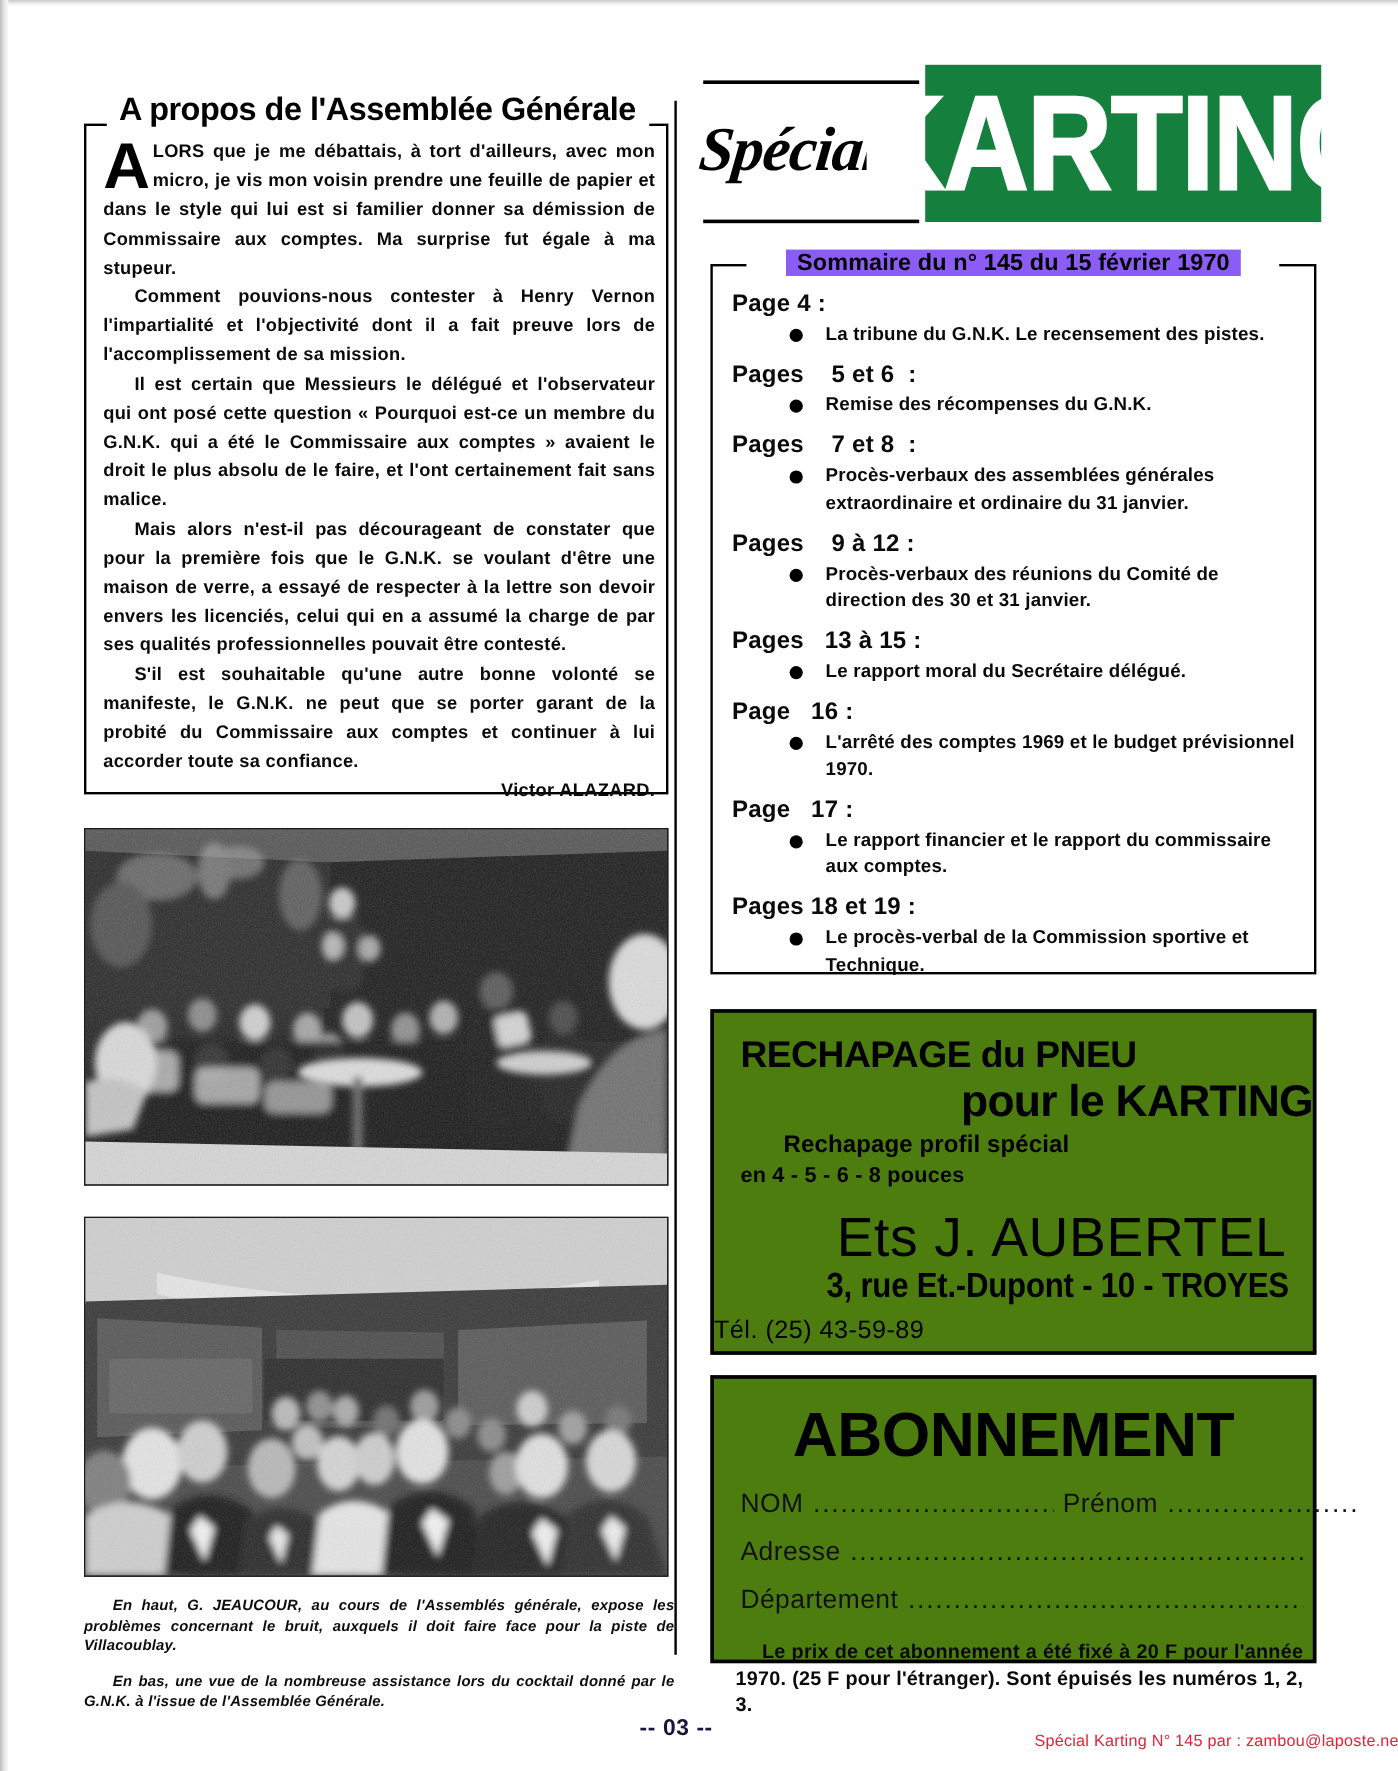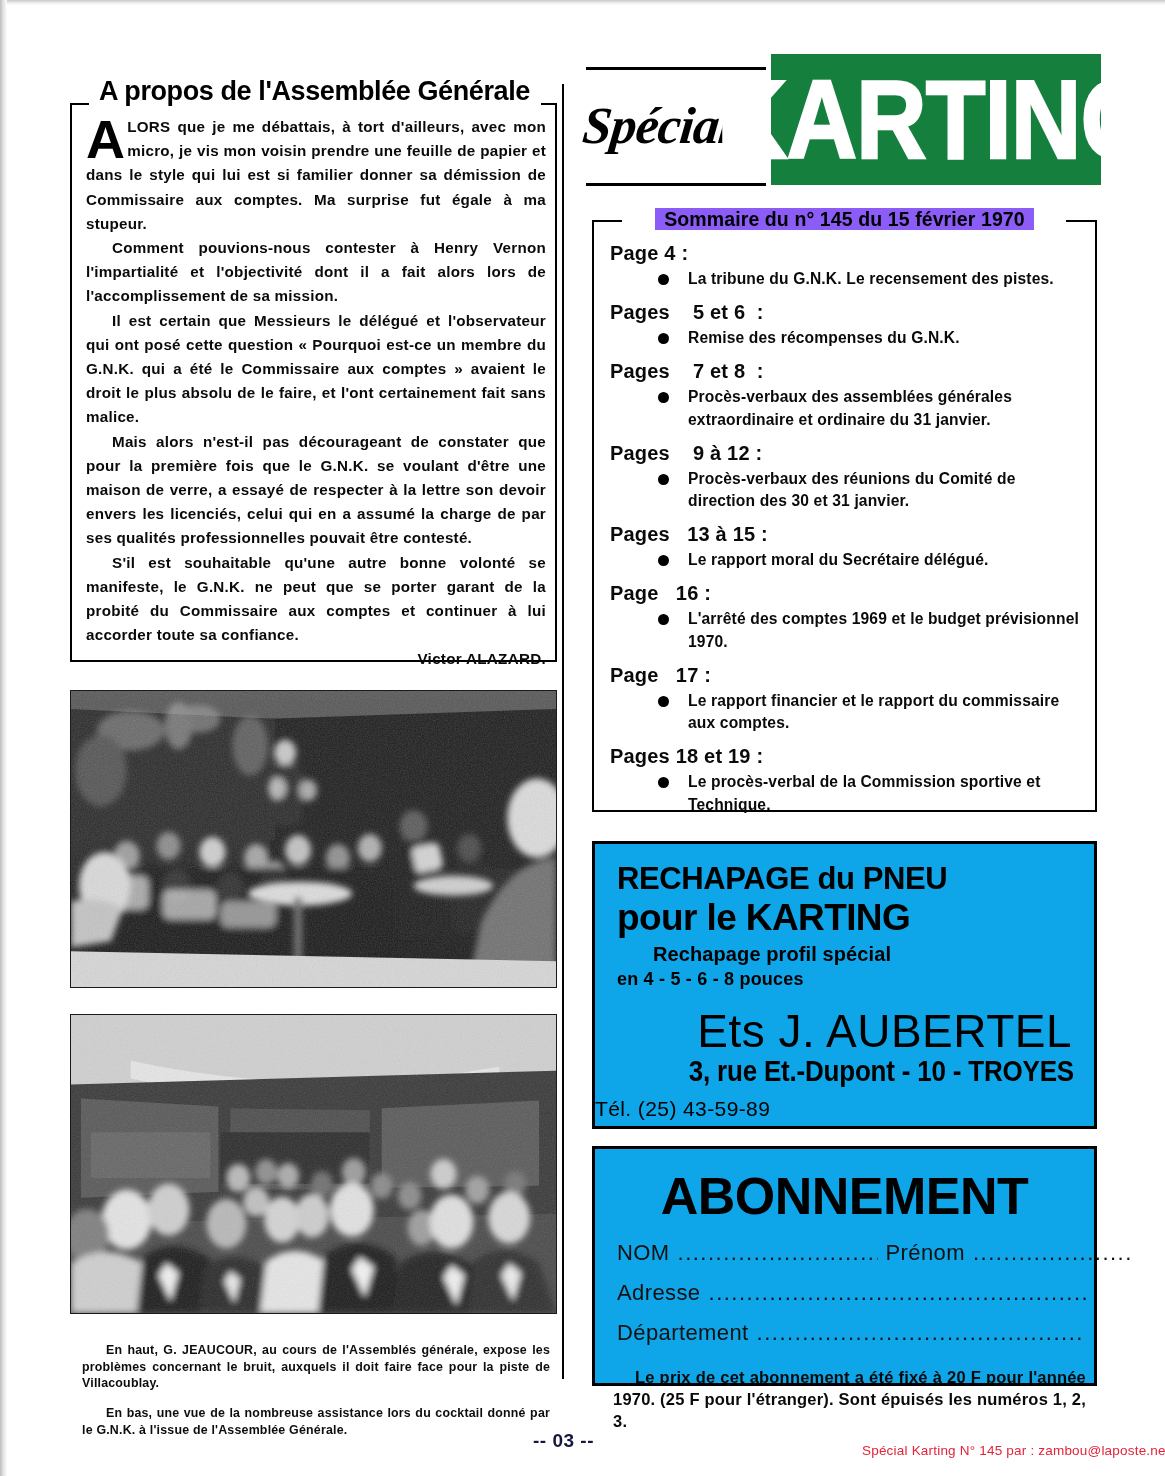--- a/index.html
+++ b/index.html
@@ -145,21 +145,21 @@
     font-family: "Liberation Sans", sans-serif;
     font-weight: bold;
     font-size: 12.4px;
     line-height: 16.5px;
     letter-spacing: 0.2px;
     color: #0d0d0d;
     text-align: justify;
   }
   #caption-top { top: 1252px; }
   #caption-bottom { top: 1315px; }
-  .caption p { margin: 12px; text-indent: 24px; }
+  .caption p { margin: 0; text-indent: 24px; font-style: italic; }
 
   .left-col-rule {
     position: absolute;
     left: 562px;
     top: 84px;
     width: 2px;
     height: 1295px;
     background: #000;
   }
 
@@ -299,21 +299,21 @@
     letter-spacing: 0.15px;
     flex: 1 1 auto;
   }
 
   
   .ad-box {
     position: absolute;
     left: 14px;
     border: 3px solid #000;
     box-sizing: border-box;
-    background: #0ea5e9;
+    background: #4d7c0f;
   }
   #ad-pneu {
     top: 791px;
     width: 505px;
     height: 288px;
   }
   #ad-abonnement {
     top: 1096px;
     width: 505px;
     height: 240px;
@@ -327,20 +327,21 @@
     color: #000;
     margin: 17px 0 0 22px;
   }
   .ad-l2 {
     font-family: "Liberation Sans", sans-serif;
     font-weight: bold;
     font-size: 37px;
     letter-spacing: -0.6px;
     color: #000;
     margin: 0px 0 0 22px;
+    text-align: right;
   }
   .ad-l3 {
     font-family: "Liberation Sans", sans-serif;
     font-weight: bold;
     font-size: 20px;
     letter-spacing: 0.1px;
     color: #000;
     margin: 4px 0 0 58px;
   }
   .ad-l4 {
@@ -454,21 +455,21 @@
   <div class="scan-edge-top"></div>
   <div class="scan-edge-left"></div>
 
   <div class="left-col">
 
     <div class="article-title"><span>A propos de l'Assemblée Générale</span></div>
 
     <div class="article-box">
       <div class="article-body">
         <p class="first"><span class="dropcap">A</span><span>LORS que je me débattais, à tort d'ailleurs, avec mon micro, je vis mon voisin prendre une feuille de papier et dans le style qui lui est si familier donner sa démission de Commissaire aux comptes. Ma surprise fut égale à ma stupeur.</span></p>
-        <p>Comment pouvions-nous contester à Henry Vernon l'impartialité et l'objectivité dont il a fait alors lors de l'accomplissement de sa mission.</p>
+        <p>Comment pouvions-nous contester à Henry Vernon l'impartialité et l'objectivité dont il a fait preuve lors de l'accomplissement de sa mission.</p>
         <p>Il est certain que Messieurs le délégué et l'observateur qui ont posé cette question « Pourquoi est-ce un membre du G.N.K. qui a été le Commissaire aux comptes » avaient le droit le plus absolu de le faire, et l'ont certainement fait sans malice.</p>
         <p>Mais alors n'est-il pas décourageant de constater que pour la première fois que le G.N.K. se voulant d'être une maison de verre, a essayé de respecter à la lettre son devoir envers les licenciés, celui qui en a assumé la charge de par ses qualités professionnelles pouvait être contesté.</p>
         <p>S'il est souhaitable qu'une autre bonne volonté se manifeste, le G.N.K. ne peut que se porter garant de la probité du Commissaire aux comptes et continuer à lui accorder toute sa confiance.</p>
         <p class="signature">Victor ALAZARD.</p>
       </div>
     </div>
 
     <div class="photo" id="photo-top">
       <svg viewBox="0 0 487 298" preserveAspectRatio="none">
         <defs>

